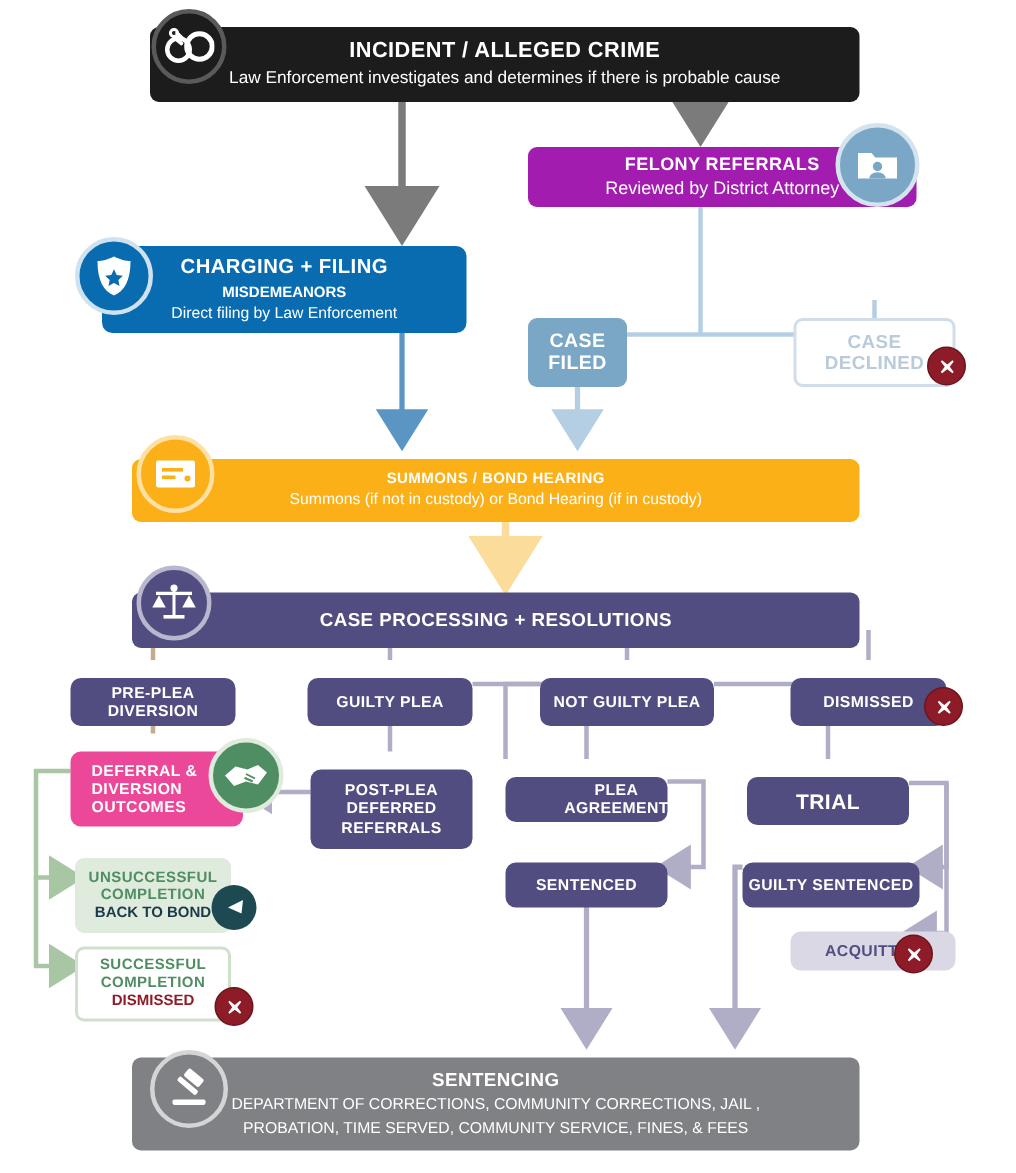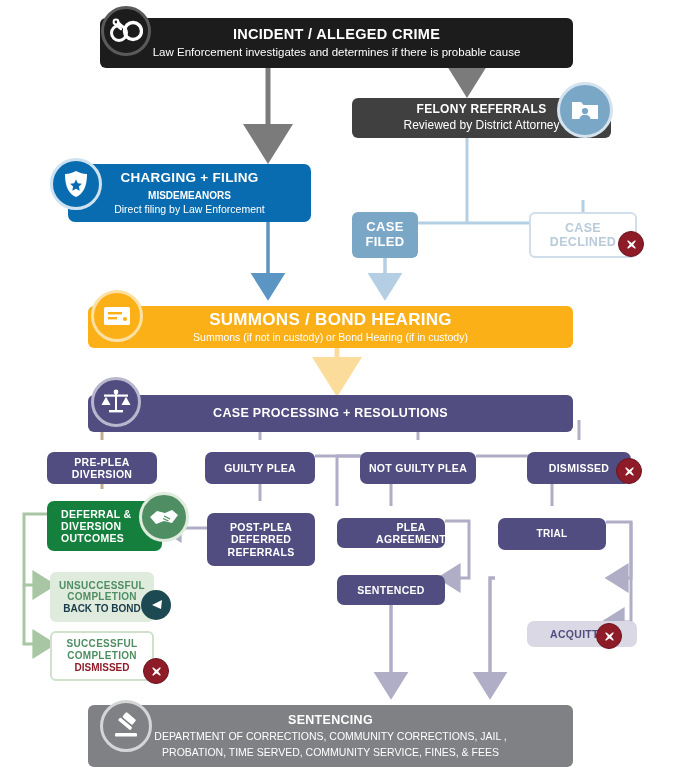--- a/index.html
+++ b/index.html
@@ -13,31 +13,31 @@
         border-radius:7px;margin-top:12px;}
   .node .t1{font-weight:bold;letter-spacing:.3px;line-height:1.15;}
   .node .t2{font-weight:bold;line-height:1.2;}
   .node .t3{line-height:1.25;}
 
   
   #incident{left:100px;top:6px;width:473px;height:50px;background:#1c1c1c;border-radius:6px;}
   #incident .t1{font-size:14.5px;}
   #incident .t3{font-size:11.5px;margin-top:2px;}
 
-  #felony{left:352px;top:86px;width:259px;height:40px;background:#404040;border-radius:6px;align-items:center;}
+  #felony{left:352px;top:86px;width:259px;height:40px;background:#a21caf;border-radius:6px;align-items:center;}
   #felony .t1{font-size:12px;}
   #felony .t3{font-size:12px;margin-top:1px;}
 
   #charging{left:68px;top:152px;width:243px;height:58px;background:#0a6cb0;border-radius:7px;}
   #charging .t1{font-size:13.5px;}
   #charging .t2{font-size:10px;margin-top:5px;}
   #charging .t3{font-size:10.5px;margin-top:1px;}
 
   #summons{left:88px;top:294px;width:485px;height:42px;background:#fcb017;border-radius:6px;}
-  #summons .t1{font-size:17px;}
+  #summons .t1{font-size:10px;}
   #summons .t3{font-size:10.5px;margin-top:2px;}
 
   #caseproc{left:88px;top:383px;width:485px;height:37px;background:#514d80;border-radius:6px;}
   #caseproc .t1{font-size:12.5px;}
 
   #sentencing{left:88px;top:693px;width:485px;height:62px;background:#808184;border-radius:6px;}
   #sentencing .t1{font-size:12.5px;}
   #sentencing .t3{font-size:10.5px;margin-top:3px;}
 
   
@@ -51,30 +51,30 @@
   .purple{background:#514d80;}
   #preplea{left:47px;top:440px;width:110px;height:32px;}
   #preplea .t1{font-size:10.5px;}
   #guiltyplea{left:205px;top:440px;width:110px;height:32px;}
   #guiltyplea .t1{font-size:10.5px;}
   #notguilty{left:360px;top:440px;width:116px;height:32px;}
   #notguilty .t1{font-size:10.5px;}
   #dismissed{left:527px;top:440px;width:104px;height:32px;}
   #dismissed .t1{font-size:10.5px;}
 
-  #deferral{left:47px;top:489px;width:115px;height:50px;background:#15803d;border-radius:7px;
+  #deferral{left:47px;top:489px;width:115px;height:50px;background:#ec4899;border-radius:7px;
             align-items:flex-start;padding-left:14px;}
   #deferral .t1{font-size:10.5px;text-align:left;}
 
   #postplea{left:207px;top:501px;width:108px;height:53px;}
   #postplea .t1{font-size:10.5px;}
   #pleaagree{left:337px;top:506px;width:108px;height:30px;padding-left:40px;}
   #pleaagree .t1{font-size:10.5px;}
   #trial{left:498px;top:506px;width:108px;height:32px;}
-  #trial .t1{font-size:10px;}
+  #trial .t1{font-size:14px;}
 
   #sentenced{left:337px;top:563px;width:108px;height:30px;}
   #sentenced .t1{font-size:10.5px;}
   #guiltysent{left:495px;top:563px;width:118px;height:30px;}
   #guiltysent .t1{font-size:10.5px;}
 
   #acquitted{left:527px;top:609px;width:110px;height:26px;background:#d9d8e4;color:#514d80;}
   #acquitted .t1{font-size:10.5px;}
 
   #unsuccess{left:50px;top:560px;width:104px;height:50px;background:#dfebdc;border-radius:6px;}
@@ -297,20 +297,23 @@
   <div class="node purple" id="pleaagree">
     <span class="t1">PLEA AGREEMENT</span>
   </div>
   <div class="node purple" id="trial">
     <span class="t1">TRIAL</span>
   </div>
 
   <div class="node purple" id="sentenced">
     <span class="t1">SENTENCED</span>
   </div>
+  <div class="node purple" id="guiltysent">
+    <span class="t1">GUILTY SENTENCED</span>
+  </div>
 
   <div class="node" id="acquitted">
     <span class="t1">ACQUITTED</span>
   </div>
   <div class="stop" style="left:596px;top:623px;">
     <svg width="13" height="13" viewBox="0 0 13 13">
         <path d="M3 2.2 L6.5 5 L10 2.2 L10.8 3 L8.2 6.5 L10.8 10 L10 10.8 L6.5 8.2 L3 10.8 L2.2 10 L4.8 6.5 L2.2 3 Z" fill="#fff"></path>
       </svg>
   </div>
 

